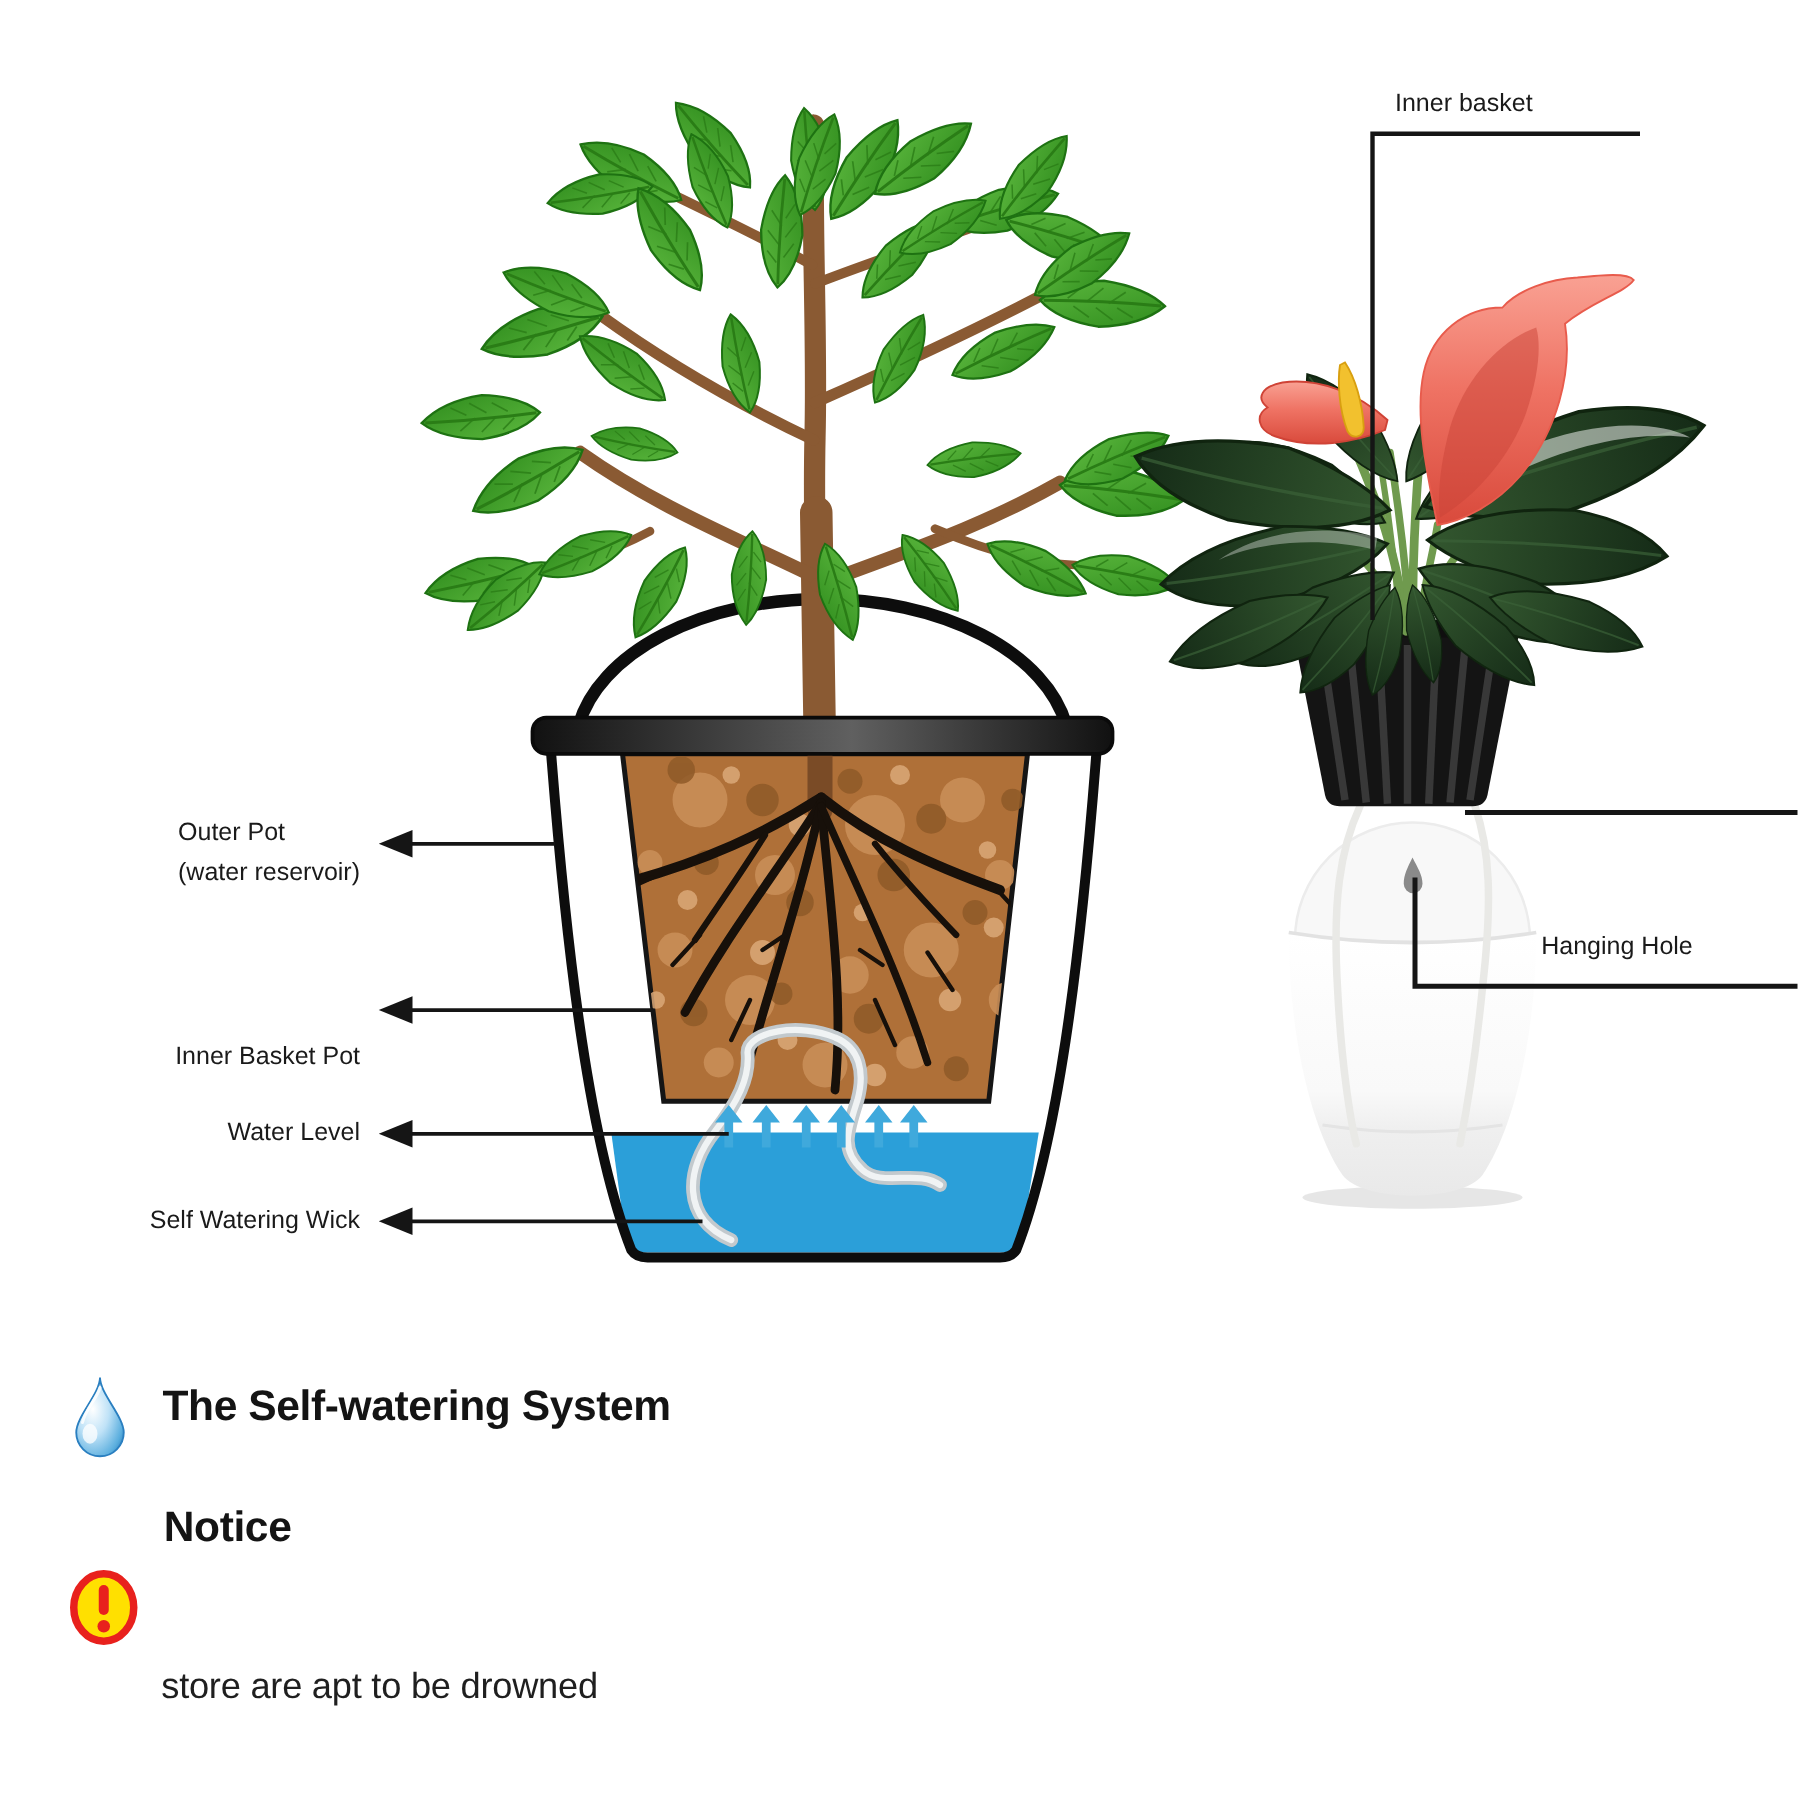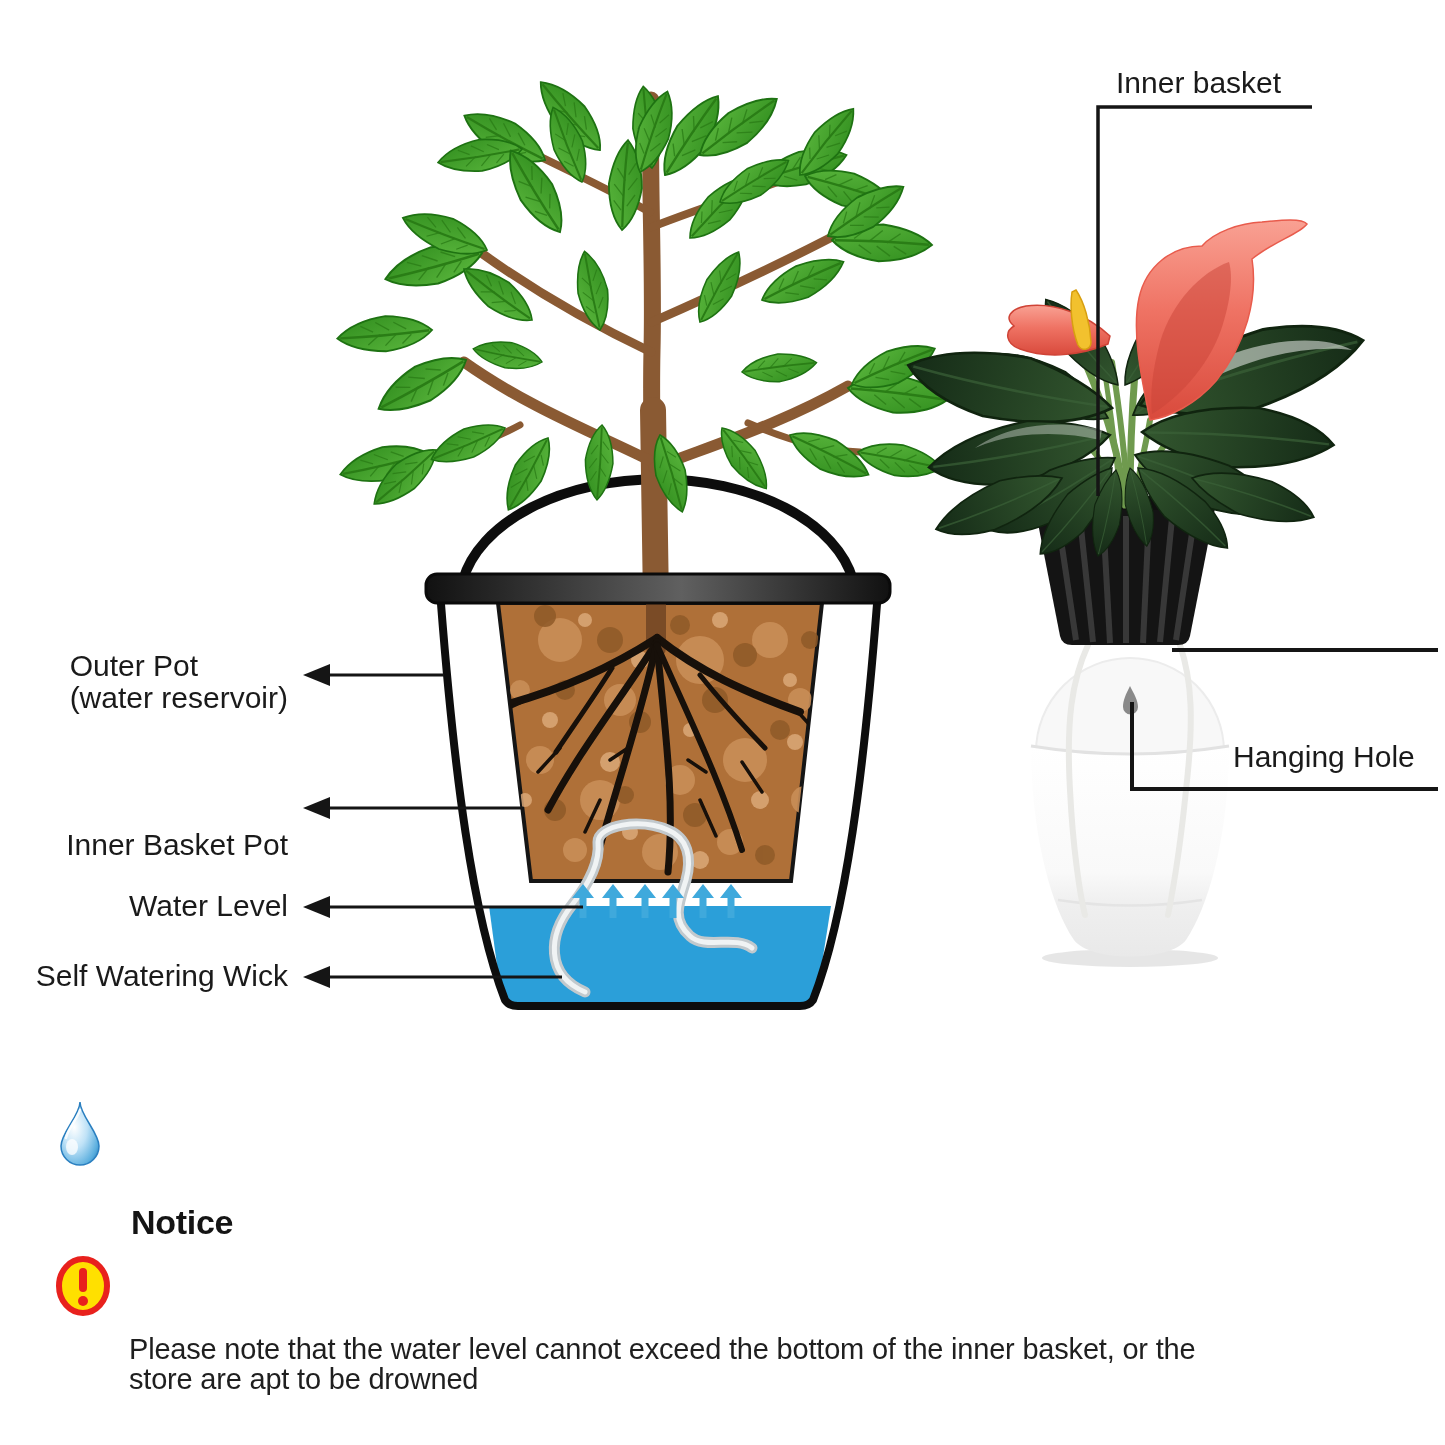--- a/index.html
+++ b/index.html
@@ -1,19 +1,19 @@
 <!DOCTYPE html>
 <html><head>
 <meta charset="utf-8">
 <style>
   html,body{margin:0;padding:0;background:#fff;}
   .canvas{position:relative;width:1445px;height:1445px;background:#fff;overflow:hidden;
           font-family:"Liberation Sans","DejaVu Sans",sans-serif;color:#1a1a1a;}
   .scene{position:absolute;left:0;top:0;}
-  .lbl{position:absolute;font-size:30px;line-height:32px;color:#1a1a1a;white-space:nowrap;}
+  .lbl{position:absolute;font-size:20px;line-height:32px;color:#1a1a1a;white-space:nowrap;}
   .lbl.rightcol{}
   .sec-title{position:absolute;font-size:34px;font-weight:700;color:#141414;white-space:nowrap;letter-spacing:-0.3px;}
   .sec-body{position:absolute;font-size:29px;line-height:30px;color:#1f1f1f;white-space:nowrap;letter-spacing:-0.2px;}
   .icon-abs{position:absolute;}
 </style>
 </head>
 <body>
 
 <div class="canvas">
 
@@ -314,26 +314,26 @@
       <stop offset="0" stop-color="#ffffff"></stop>
           <stop offset="0.4" stop-color="#bfe2f7"></stop>
           <stop offset="0.78" stop-color="#5aaede"></stop>
           <stop offset="1" stop-color="#1f6fae"></stop>
     </radialGradient>
   </defs>
   <ellipse cx="14" cy="47" rx="6" ry="8" fill="#ffffff" opacity="0.75"></ellipse>
   <path d="M22,10 C20,18 10,28 8,38" fill="none" stroke="#ffffff" stroke-width="2.5" opacity="0.8" stroke-linecap="round"></path>
 </svg>
 
+<div class="sec-title" style="left:130px;top:1106px;">The Self-watering System</div>
 
 <svg class="icon-abs" style="left:54px;top:1254px;" width="58" height="64" viewBox="0 0 58 64">
   <ellipse cx="29" cy="32" rx="24" ry="27" fill="#FFE000" stroke="#E8211D" stroke-width="6"></ellipse>
   <rect x="25" y="14" width="8" height="24" rx="4" fill="#E8211D"></rect>
   <circle cx="29" cy="47" r="5" fill="#E8211D"></circle>
 </svg>
 
 <div class="sec-title" style="left:131px;top:1203px;">Notice</div>
 <div class="sec-body" style="left:129px;top:1334px;">
-  <span style="display:block">Please note that the water level cannot exceed the bottom of the inner basket, or the</span>
   <span style="display:block">store are apt to be drowned</span>
 </div>
 
 </div>
 
 </body></html>

